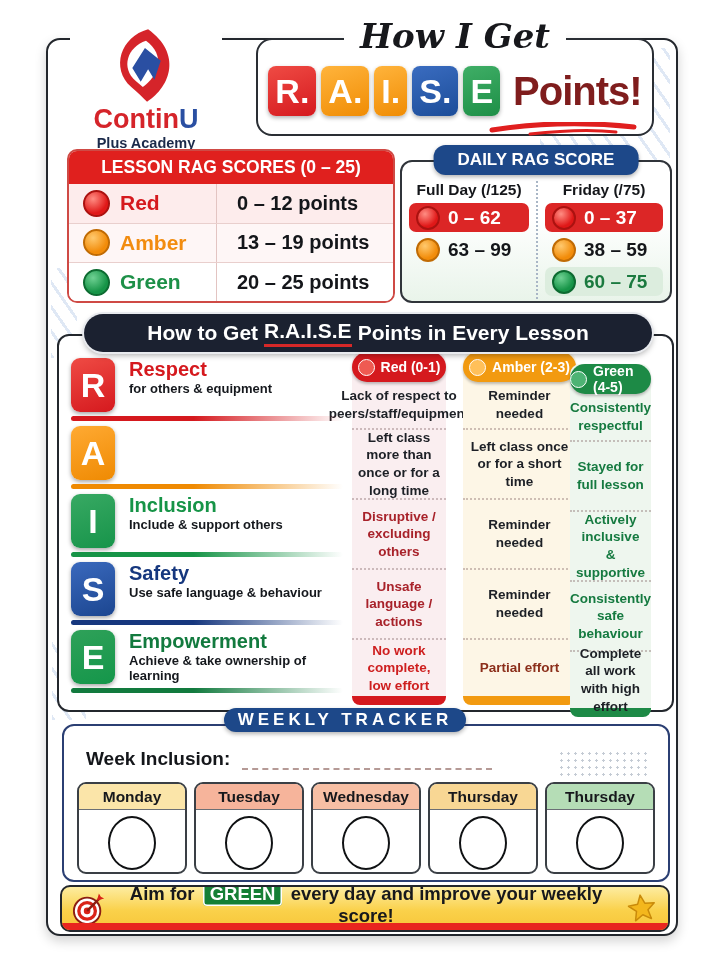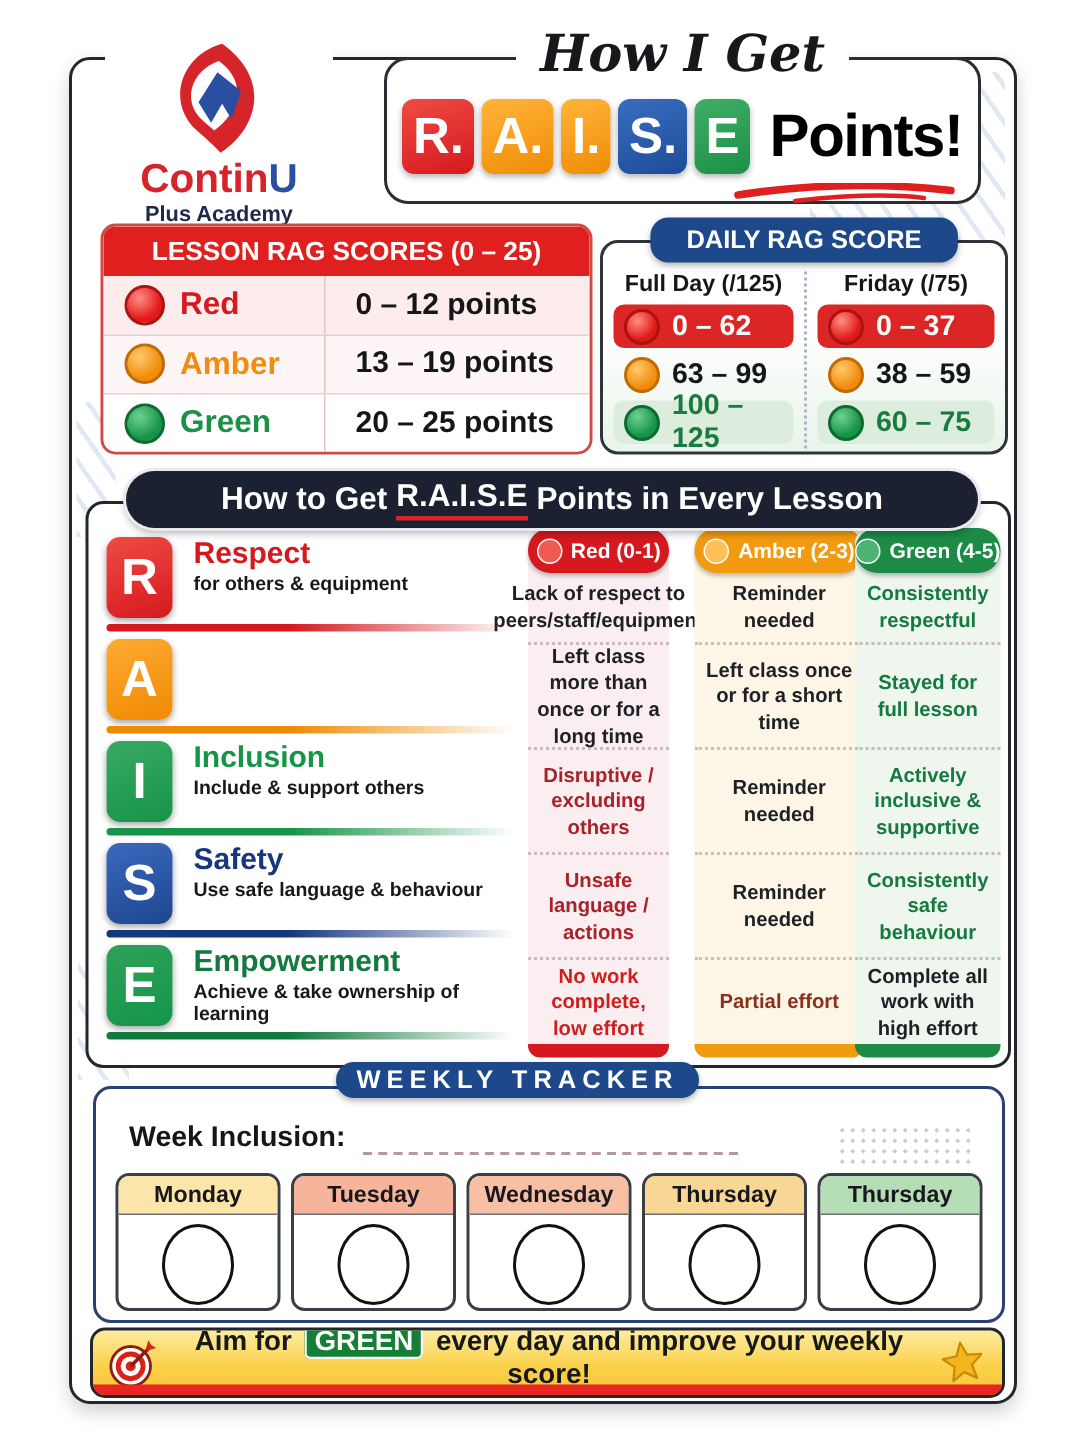--- a/index.html
+++ b/index.html
@@ -31,21 +31,21 @@
   .script{position:absolute;top:-24px;left:0;width:100%;text-align:center;
     font-family:"DejaVu Serif", serif;font-style:italic;font-weight:bold;font-size:34px;color:#17181c;}
   .script span{background:#fff;padding:0 16px;border-radius:8px;}
   .tiles{position:absolute;top:26px;left:0;width:100%;display:flex;justify-content:center;align-items:center;gap:5px;}
   .tile{height:50px;padding:0 7px;border-radius:8px;color:#fff;font-weight:bold;font-size:34px;
     display:flex;align-items:center;justify-content:center;box-shadow:0 2px 4px rgba(0,0,0,.3);}
   .tile.t-r{background:linear-gradient(160deg,#ef4b44,#d5191e);}
   .tile.t-a,.tile.t-i{background:linear-gradient(160deg,#ffb43c,#f08c04);}
   .tile.t-s{background:linear-gradient(160deg,#3a6cc0,#1c4d99);}
   .tile.t-e{background:linear-gradient(160deg,#3fae66,#1e8f47);}
-  .points-word{font-size:40px;font-weight:bold;color:#000000;margin-left:8px;letter-spacing:-1px;}
+  .points-word{font-size:40px;font-weight:bold;color:#7f1d1d;margin-left:8px;letter-spacing:-1px;}
   .swoosh{position:absolute;right:14px;bottom:-2px;}
 
   
   .lesson{position:absolute;left:19px;top:109px;width:324px;height:150px;background:#fff;
     border:2px solid #cf4a45;border-radius:10px;overflow:hidden;}
   .lesson-header{height:33px;background:#e0201e;color:#fff;font-weight:bold;font-size:17.5px;
     display:flex;align-items:center;justify-content:center;}
   .lesson-row{height:38.5px;display:grid;grid-template-columns:148px 1fr;align-items:center;}
   .lesson-row + .lesson-row{border-top:1px solid #e9cfcd;}
   .lesson-row.bg1{background:#fdecec;}
@@ -82,21 +82,21 @@
     border-radius:20px;display:flex;align-items:center;justify-content:center;color:#fff;
     font-weight:bold;font-size:21px;box-shadow:0 0 0 2px #e8eaee, 0 3px 6px rgba(0,0,0,.35);z-index:5;}
   .section-pill .acr{border-bottom:3px solid #d62828;padding-bottom:1px;margin:0 6px;}
 
   
   .matrix{position:absolute;left:9px;top:294px;width:613px;height:374px;background:#fff;
     border:2.5px solid #23272d;border-radius:12px;}
   .tintcol{position:absolute;top:16px;border-radius:10px;}
   .tintcol.red{left:293px;width:94px;background:#faeef0;}
   .tintcol.amber{left:404px;width:113px;background:#fdf6e6;}
-  .tintcol.green{left:511px;width:97px;background:#eef6ee;}
+  .tintcol.green{left:511px;width:81px;background:#eef6ee;margin-top:12px;}
   .colpill{height:30px;border-radius:15px;display:flex;align-items:center;justify-content:center;gap:6px;
     color:#fff;font-weight:bold;font-size:14px;box-shadow:0 2px 3px rgba(0,0,0,.25);}
   .colpill .ring{width:15px;height:15px;border-radius:50%;border:1.5px solid #fff;flex:0 0 auto;}
   .tintcol.red .colpill{background:#d5191e;} .tintcol.red .ring{background:#ef5a52;}
   .tintcol.amber .colpill{background:#f29a10;} .tintcol.amber .ring{background:#ffc05a;}
   .tintcol.green .colpill{background:#1d8a46;} .tintcol.green .ring{background:#4db374;}
   .cell{display:flex;align-items:center;justify-content:center;text-align:center;
     font-size:13.5px;font-weight:600;line-height:1.3;padding:0 5px;}
   .cell.h1{height:46px;} .cell.h2{height:68px;} .cell.h3{height:56px;}
   .cell + .cell{border-top:2px dotted rgba(130,100,100,.38);}
@@ -227,24 +227,20 @@
       <div class="daily-col">
         <div class="daily-col-title">Full Day (/125)</div>
         <div class="daily-row lv-red">
           <span class="dot d-red"></span>
           <span>0 – 62</span>
           </div>
         <div class="daily-row lv-amber">
           <span class="dot d-amber"></span>
           <span>63 – 99</span>
           </div>
-        <div class="daily-row lv-green">
-          <span class="dot d-green"></span>
-          <span>100 – 125</span>
-          </div>
       </div>
       <div class="daily-col">
         <div class="daily-col-title">Friday (/75)</div>
         <div class="daily-row lv-red">
           <span class="dot d-red"></span>
           <span>0 – 37</span>
           </div>
         <div class="daily-row lv-amber">
           <span class="dot d-amber"></span>
           <span>38 – 59</span>

